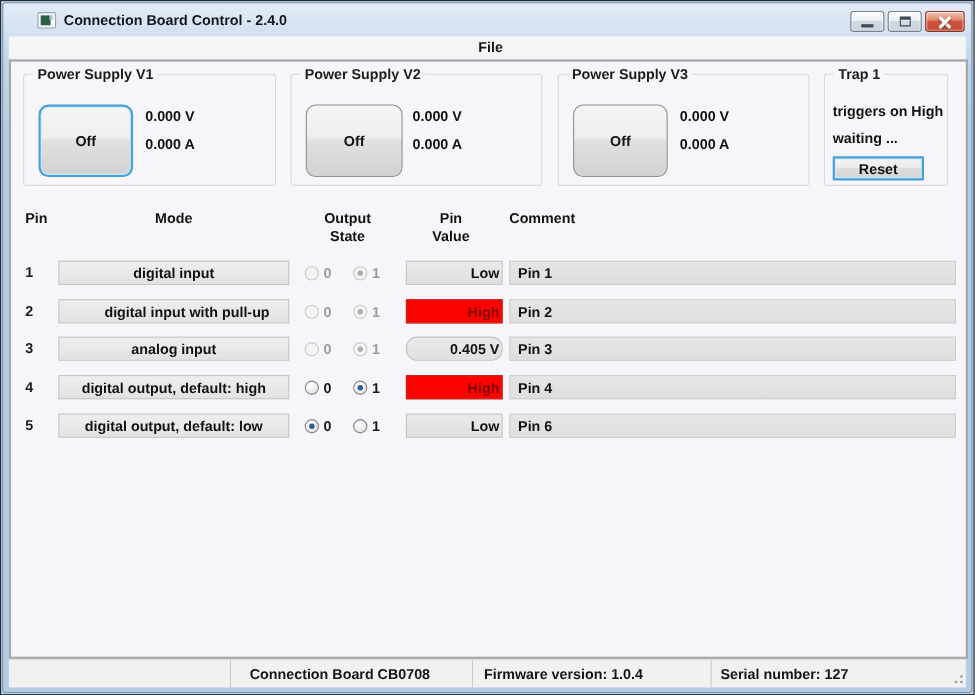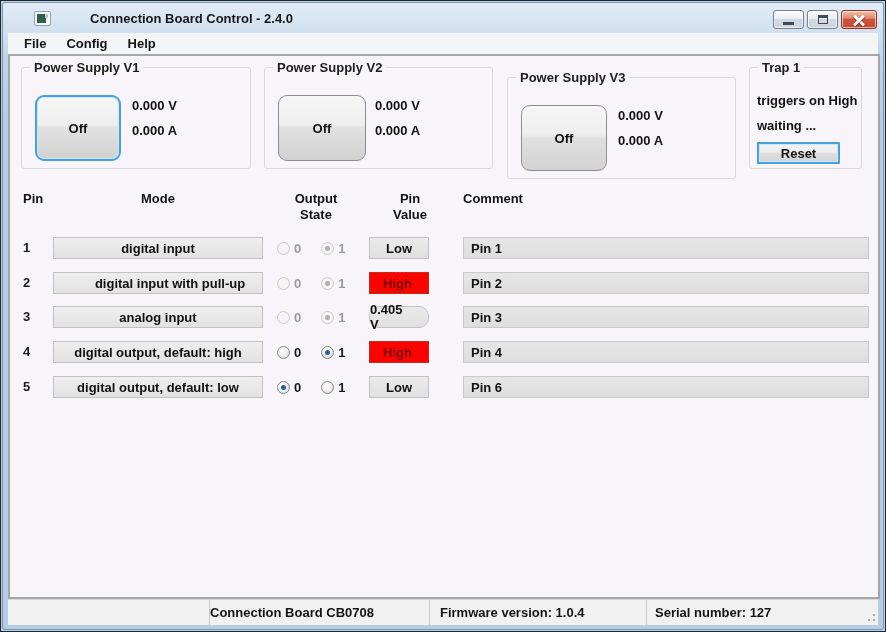--- a/index.html
+++ b/index.html
@@ -9,42 +9,42 @@
     font-family:"Liberation Sans","DejaVu Sans",sans-serif;
     font-size:13px;font-weight:600;color:#1b1b1b;
     border:1px solid #23272c;background:#b7d0e7;
   }
   .frame{
     position:absolute;inset:1px;border-radius:3px;
     background:linear-gradient(180deg,#e2ecf7 0,#d3e1f0 26px,#bfd6ea 55px,#b3cde5 120px,#b3cde5 100%);
     border:1px solid #7f97ad;
   }
   
-  .title-bar{position:absolute;left:2px;right:2px;top:2px;height:30px;display:flex;align-items:center;padding-left:31px;gap:32px;}
+  .title-bar{position:absolute;left:2px;right:2px;top:2px;height:30px;display:flex;align-items:center;padding-left:31px;}
   .app-icon{width:17px;height:15px;background:#f6f8fa;border:1px solid #8fa3b5;border-radius:2px;position:relative;margin-right:7px;flex:none;}
   .app-icon .g{position:absolute;left:2px;top:2px;width:9px;height:9px;background:#2f5f49;}
   .app-icon .s{position:absolute;right:2px;top:2px;width:3px;height:4px;background:#b9c4cd;}
   .title-text{font-size:13px;color:#14161a;white-space:nowrap;}
   .win-buttons{position:absolute;top:9px;right:8px;display:flex;gap:3px;}
   .wbtn{height:19px;border-radius:3px;border:1px solid #77828e;display:flex;align-items:center;justify-content:center;
     background:linear-gradient(180deg,#fdfeff 0,#e9eef3 45%,#d0d8e1 50%,#cdd6df 100%);
     box-shadow:inset 0 0 0 1px rgba(255,255,255,.6);cursor:default;}
   .wbtn.min,.wbtn.max{width:31px;}
   .wbtn.close{width:36px;border-color:#8c3526;
     background:linear-gradient(180deg,#f4c0ae 0,#e0886e 42%,#d05340 50%,#c14a31 100%);}
   .glyph-min{width:11px;height:3px;background:#3f4a55;margin-top:8px;}
   .glyph-max{width:10px;height:9px;border:1px solid #3f4a55;border-top-width:3px;background:transparent;}
   .glyph-close{position:relative;width:12px;height:10px;}
   .glyph-close::before,.glyph-close::after{
     content:"";position:absolute;left:-1px;top:4px;width:14px;height:3px;background:#fff;
     box-shadow:0 1px 1px rgba(90,10,0,.45);border-radius:1px;}
   .glyph-close::before{transform:rotate(45deg);}
   .glyph-close::after{transform:rotate(-45deg);}
   
-  .menu-bar{position:absolute;left:7px;right:7px;top:32px;height:21px;background:#f4f5f6;display:flex;align-items:center;padding-left:6px;}
+  .menu-bar{position:absolute;left:7px;right:7px;top:32px;height:21px;background:#f4f5f6;display:flex;align-items:center;padding-left:6px;flex-direction:column;}
   .menu-item{padding:2px 10px;color:#141414;cursor:default;}
   
   .content{position:absolute;left:7px;top:53px;width:872px;height:545px;background:#f7f5f9;border:2px solid #a5a5a5;}
   .groupbox{position:absolute;border:1px solid #d9d9d9;border-radius:3px;height:102px;}
   .groupbox .gb-label{position:absolute;top:-8px;left:8px;background:#f7f5f9;padding:0 4px;color:#1c1c1c;white-space:nowrap;}
   .off-btn{position:absolute;left:13px;top:27px;width:86px;height:66px;border-radius:9px;
     background:linear-gradient(180deg,#f6f6f6 0,#eeeeee 45%,#e0e0e0 50%,#d2d2d2 100%);
     border:1px solid #8e8e8e;display:flex;align-items:center;justify-content:center;color:#111;cursor:default;}
   .off-btn.focused{border:2px solid #45a0db;box-shadow:inset 0 0 0 1px #cde9f7;}
   .meas{position:absolute;left:110px;white-space:nowrap;color:#111;}
@@ -63,33 +63,33 @@
   .radio-group{position:absolute;left:267px;height:22px;display:flex;align-items:center;}
   .radio{display:flex;align-items:center;margin-right:20px;cursor:default;}
   .rb{width:13px;height:13px;border-radius:50%;border:1px solid #858585;flex:none;
     background:radial-gradient(circle at 35% 30%,#ffffff 0,#e9e9e9 60%,#d5d5d5 100%);
     position:relative;margin-right:4px;}
   .radio.checked .rb::after{content:"";position:absolute;left:3px;top:3px;width:5px;height:5px;border-radius:50%;background:#2c5d9c;}
   .radio .rl{color:#171717;}
   .radio-group.disabled .rb{border-color:#c9c9c9;background:#f4f4f4;}
   .radio-group.disabled .radio.checked .rb::after{background:#aeaeae;}
   .radio-group.disabled .rl{color:#9b9b9b;}
-  .value-field{position:absolute;left:359px;width:60px;height:22px;border:1px solid #c2c2c2;
+  .value-field{position:absolute;left:359px;width:88px;height:22px;border:1px solid #c2c2c2;
     background:linear-gradient(180deg,#eaeaea,#e0e0e0);display:flex;align-items:center;justify-content:flex-end;
-    padding-right:16px;color:#111;}
+    padding-right:2px;color:#111;}
   .value-field.alert{background:#fb0400;border-color:#c32b20;color:#7e0400;}
   .comment-field{position:absolute;left:453px;width:406px;height:22px;border:1px solid #c9c9c9;
     background:linear-gradient(180deg,#e6e6e6,#dedede);display:flex;align-items:center;
     padding-left:7px;color:#111;}
   
   .status-bar{position:absolute;left:7px;right:7px;top:598px;height:26px;background:#f1f1f1;
     border-top:1px solid #d8d8d8;display:flex;align-items:stretch;}
   .sb-panel{display:flex;align-items:center;white-space:nowrap;color:#141414;}
   .sb-panel.p0{width:201px;}
-  .sb-panel.p1{width:220px;border-left:1px solid #c9c9c9;text-align:right;}
+  .sb-panel.p1{width:220px;border-left:1px solid #c9c9c9;padding-left:17px;text-align:right;}
   .sb-panel.p2{width:217px;border-left:1px solid #c9c9c9;padding-left:10px;}
   .sb-panel.p3{flex:1;border-left:1px solid #c9c9c9;padding-left:8px;position:relative;}
   .grip{position:absolute;right:2px;bottom:3px;width:12px;height:12px;
     background:
       radial-gradient(circle at 10px 10px,#ababab 1px,transparent 1.6px),
       radial-gradient(circle at 10px 5px,#ababab 1px,transparent 1.6px),
       radial-gradient(circle at 5px 10px,#ababab 1px,transparent 1.6px);}
 </style>
 </head>
 <body>
@@ -131,21 +131,21 @@
       <div class="meas" style="top:55px;">0.000 A</div>
     </div>
 
     <div class="groupbox" style="left:254px;top:11px;width:229px;">
       <span class="gb-label">Power Supply V2</span>
       <div class="off-btn" style="width:88px;">Off</div>
       <div class="meas" style="top:30px;">0.000 V</div>
       <div class="meas" style="top:55px;">0.000 A</div>
     </div>
 
-    <div class="groupbox" style="left:497px;top:11px;width:229px;margin-top:10px;">
+    <div class="groupbox" style="left:497px;top:11px;width:229px;">
       <span class="gb-label">Power Supply V3</span>
       <div class="off-btn">Off</div>
       <div class="meas" style="top:30px;">0.000 V</div>
       <div class="meas" style="top:55px;">0.000 A</div>
     </div>
 
     <div class="groupbox" style="left:739px;top:11px;width:113px;">
       <span class="gb-label">Trap 1</span>
       <div class="trap-line" style="top:25px;">triggers on High</div>
       <div class="trap-line" style="top:50px;">waiting ...</div>

